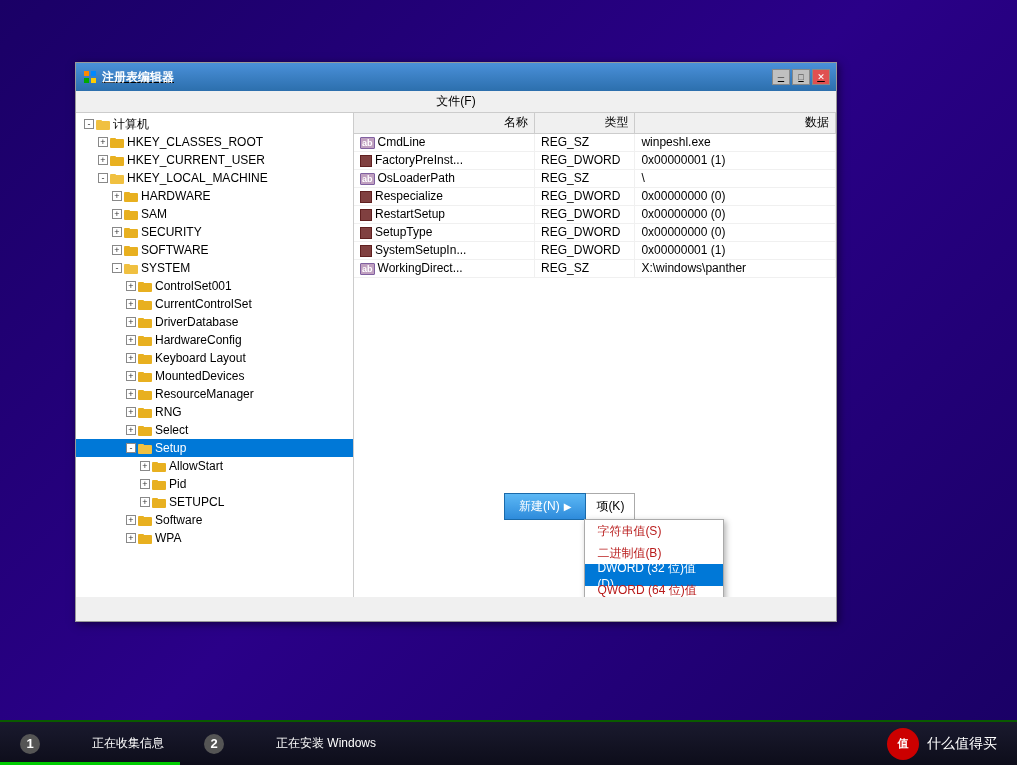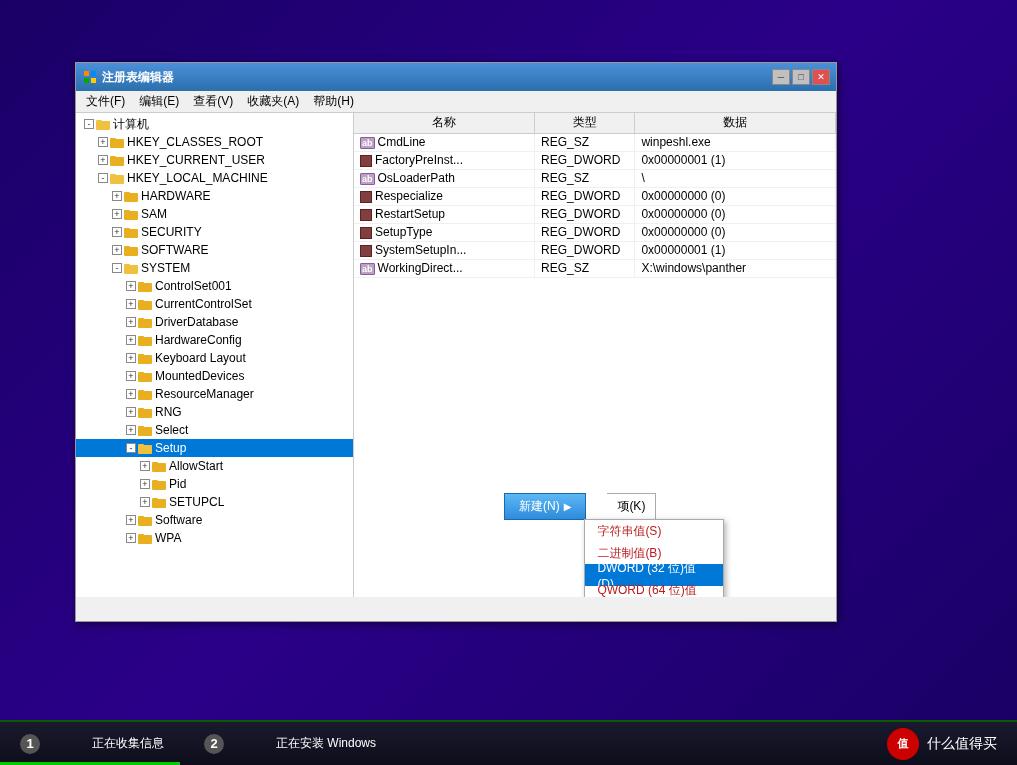--- a/index.html
+++ b/index.html
@@ -34,20 +34,21 @@
     }
 
     
     .title-bar {
       height: 28px;
       background: linear-gradient(to bottom, #4a90d9 0%, #2c6fad 100%);
       display: flex;
       align-items: center;
       padding: 0 6px;
       justify-content: space-between;
+      text-decoration: underline;
     }
     .title-bar-left {
       display: flex;
       align-items: center;
       gap: 4px;
     }
     .title-icon {
       width: 16px;
       height: 16px;
       display: flex;
@@ -80,20 +81,21 @@
 
     
     .menu-bar {
       height: 22px;
       background: #f0f0f0;
       display: flex;
       align-items: center;
       padding: 0 4px;
       border-bottom: 1px solid #ccc;
       gap: 2px;
+      flex-direction: column;
     }
     .menu-item {
       padding: 2px 6px;
       cursor: pointer;
       font-size: 12px;
     }
 
     
     .address-bar {
       height: 24px;
@@ -169,21 +171,21 @@
 
     .reg-table {
       width: 100%;
       border-collapse: collapse;
     }
     .reg-table th {
       background: #f0f0f0;
       border-bottom: 1px solid #ccc;
       border-right: 1px solid #ccc;
       padding: 0 6px;
-      text-align: center;
+      text-align: right;
       font-weight: normal;
       font-size: 12px;
       height: 20px;
       position: sticky;
       top: 0;
     }
     .reg-table td {
       border-bottom: 1px solid #f0f0f0;
       border-right: 1px solid #f0f0f0;
       padding: 1px 6px;
@@ -632,21 +634,21 @@
     </tr>
               </tbody>
           </table>
 
           <div class="context-menu-area">
             <div style="position: relative; display: flex; align-items: flex-start;">
               <button class="new-btn">
                 <span>新建(N)</span>
                 <span class="new-btn-arrow">▶</span>
               </button>
-              <div style="position: relative; padding-left: 21px;">
+              <div style="position: relative;">
                 <div style="display: flex; align-items: center; padding: 4px 10px; font-size: 12px; background: white; border: 1px solid #aaa; border-left: none; white-space: nowrap;">
                   <span>项(K)</span>
                 </div>
                 <div class="submenu" style="position: absolute; left: 0; top: 26px; z-index: 20;">
                   <div class="submenu-item">字符串值(S)</div>
                   <div class="submenu-item">二进制值(B)</div>
                   <div class="submenu-item" style="background:#0078d7;color:#ffffff;">DWORD (32 位)值(D)</div>
                   <div class="submenu-item">QWORD (64 位)值(Q)</div>
 
                 </div>

